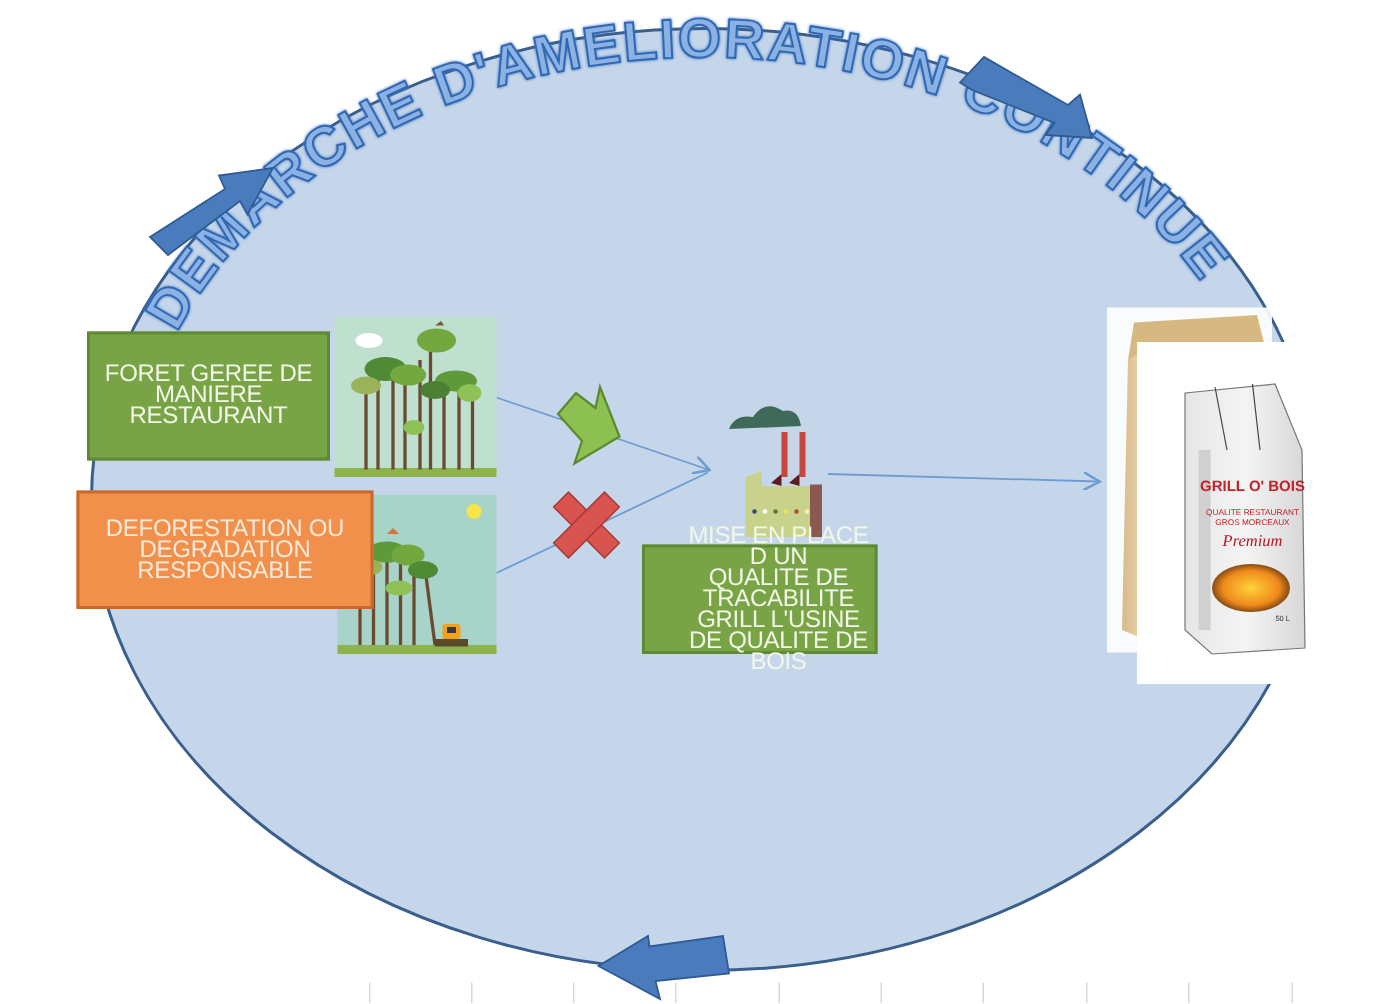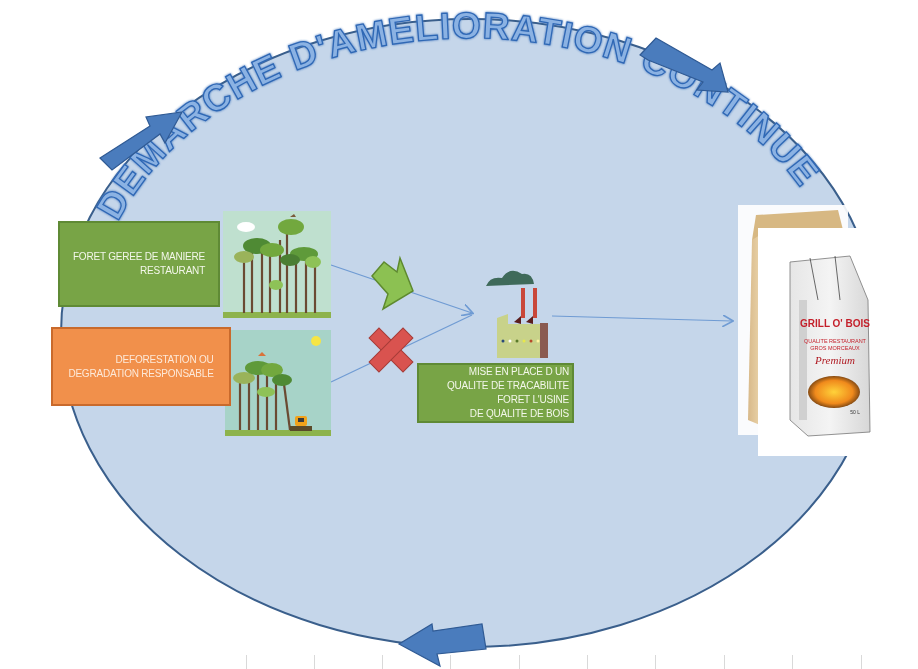--- a/index.html
+++ b/index.html
@@ -1,21 +1,21 @@
 <!DOCTYPE html>
 <html><head>
 <meta charset="utf-8">
 <style>
   html, body { margin: 0; padding: 0; background: #ffffff; }
   body { width: 918px; height: 669px; position: relative; overflow: hidden; font-family: "Liberation Sans", sans-serif; }
   #stage { position: absolute; left: 0; top: 0; width: 918px; height: 669px; }
   .box {
     position: absolute; display: flex; align-items: center; justify-content: center;
-    text-align: right; color: #f3f7ea; font-family: "Liberation Sans", sans-serif;
-    font-size: 10px; line-height: 14px; box-sizing: border-box; letter-spacing: -0.2px;
+    text-align: center; color: #f3f7ea; font-family: "Liberation Sans", sans-serif;
+    font-size: 16px; line-height: 14px; box-sizing: border-box; letter-spacing: -0.2px;
   }
   .box.green { background: #78a446; border: 2px solid #5f8a35; }
   .box.orange { background: #f1904b; border: 2px solid #c96a2c; color: #fde9d9; }
   .box span { display: block; }
   .gridtick { position: absolute; bottom: 0; width: 1px; height: 14px; background: #d9d9d9; }
 </style>
 </head>
 <body>
 
 <div id="stage">
@@ -168,31 +168,31 @@
       <text x="860" y="414" font-family="Liberation Sans, sans-serif" font-size="5" fill="#333" text-anchor="end">50 L</text>
     </g>
   </svg>
 
   <div class="box green" style="left:58px;top:221px;width:162px;height:86px;">
     <div>
         <span>FORET GEREE DE MANIERE</span>
         <span>RESTAURANT</span>
       </div>
   </div>
-  <div class="box orange" style="left:51px;top:327px;width:180px;height:79px;">
+  <div class="box orange" style="left:51px;top:327px;width:198px;height:79px;">
     <div>
         <span>DEFORESTATION OU</span>
         <span>DEGRADATION RESPONSABLE</span>
       </div>
   </div>
-  <div class="box green" style="left:417px;top:363px;width:157px;height:60px;padding-left:25px;">
+  <div class="box green" style="left:428px;top:363px;width:157px;height:73px;padding-left:25px;">
     <div>
         <span>MISE EN PLACE D UN</span>
         <span>QUALITE DE TRACABILITE</span>
-        <span>FORET L'USINE</span>
+        <span>GRILL L'USINE</span>
         <span>DE QUALITE DE BOIS</span>
       </div>
   </div>
 
   <div>
     <div class="gridtick" style="left:246px"></div>
     <div class="gridtick" style="left:314px"></div>
     <div class="gridtick" style="left:382px"></div>
     <div class="gridtick" style="left:450px"></div>
     <div class="gridtick" style="left:519px"></div>

